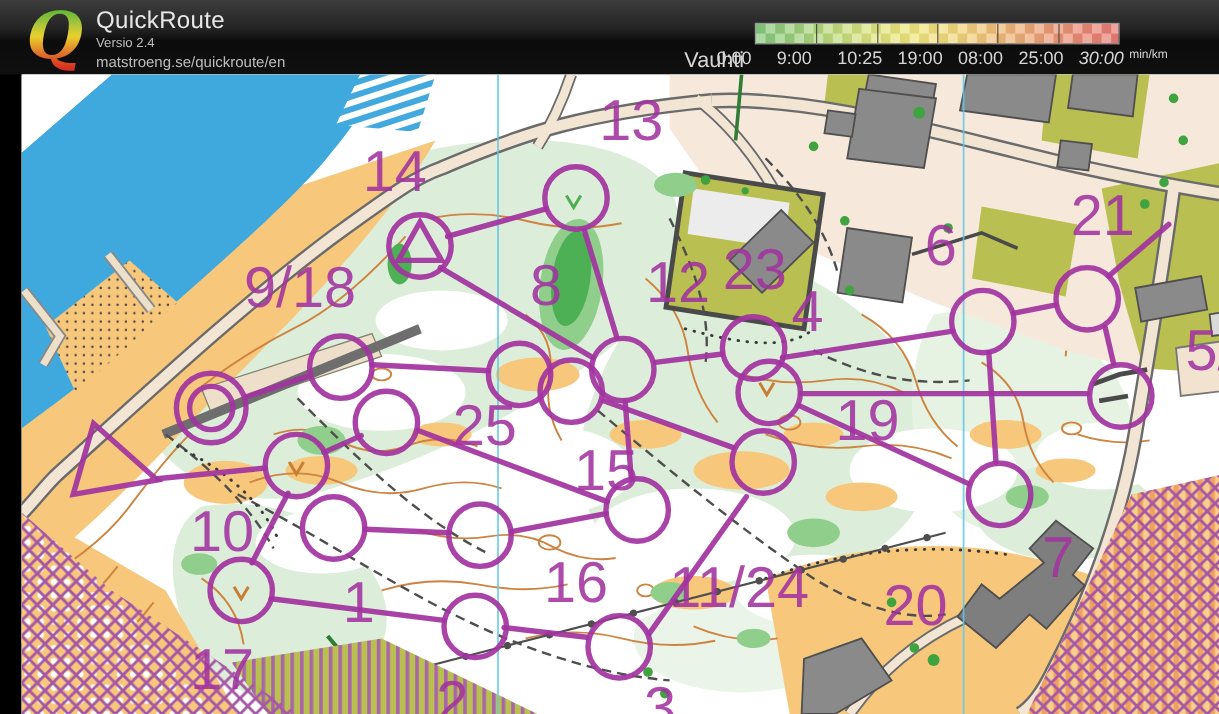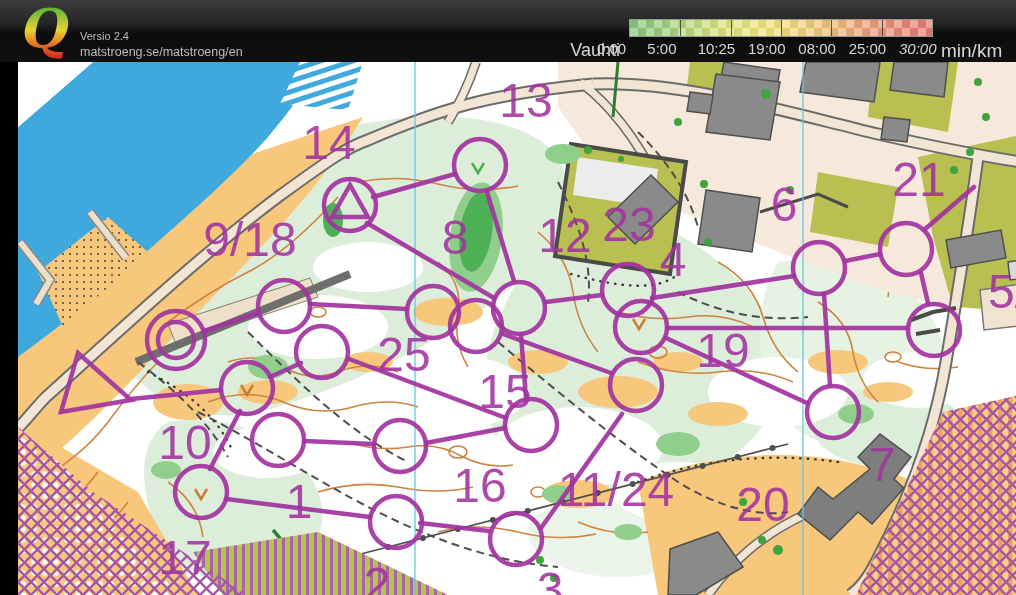--- a/index.html
+++ b/index.html
@@ -17,57 +17,58 @@
   #app-url{position:absolute;left:80px;top:45px;font-size:12.5px;color:#bdbdbd;}
   
   #legend-bar{position:absolute;left:629px;top:19px;width:302px;height:16px;border:1px solid #9a9a9a;}
   #legend-grad{position:absolute;inset:0;}
   #legend-checker{position:absolute;inset:0;
     background:repeating-conic-gradient(rgba(255,255,255,.30) 0% 25%, rgba(0,0,0,.05) 0% 50%);
     background-size:16px 16px;}
   .legend-tick{position:absolute;top:0;bottom:0;width:1px;background:rgba(50,50,50,.8);}
   .legend-num{position:absolute;top:40px;width:64px;text-align:left;font-size:15px;color:#d6d6d6;}
   #legend-label{position:absolute;left:540px;top:40px;width:80px;text-align:right;font-size:18px;color:#d6d6d6;}
-  #legend-unit{position:absolute;left:941px;top:40px;width:70px;font-size:19px;color:#d6d6d6;}
+  #legend-unit{position:absolute;left:941px;top:40px;width:70px;font-size:10px;color:#d6d6d6;}
   
   #map-wrap{position:absolute;left:0;top:62px;width:1016px;height:533px;background:#fff;margin-left:18px;}
   #map-svg{display:block;}
   .route{stroke:var(--course,#a233a0);stroke-width:4.5;stroke-linecap:round;opacity:.92;}
   .ctrl{fill:none;stroke:var(--course,#a233a0);stroke-width:4.5;opacity:.92;}
   .ctrl-label{fill:var(--course,#a233a0);opacity:.88;font-family:"Liberation Sans",sans-serif;
     font-size:48px;}
   .contour{fill:none;stroke:#ce8440;stroke-width:1.6;}
   .trail{fill:none;stroke:#4e4e4e;stroke-width:2;stroke-dasharray:8 5;}
   .dots-edge{fill:none;stroke:#3a3a3a;stroke-width:2.4;stroke-dasharray:.5 7;stroke-linecap:round;}
 </style>
 </head>
 <body>
 
 <div id="app">
 
   <div id="header">
     <div id="logo-q">Q</div>
+    <div id="app-title">QuickRoute</div>
     <div id="app-version">Versio 2.4</div>
-    <div id="app-url">matstroeng.se/matstroeng/en</div>
+    <div id="app-url">matstroeng.se/quickroute/en</div>
 
     <div id="legend-bar">
       <div id="legend-grad" style="background: linear-gradient(90deg, rgb(133, 199, 126), rgb(158, 208, 124), rgb(194, 219, 124), rgb(224, 228, 125), rgb(239, 229, 124), rgb(240, 213, 123), rgb(239, 189, 121), rgb(236, 162, 118), rgb(233, 138, 117), rgb(232, 123, 115));"></div>
       <div id="legend-checker"></div>
       <div id="legend-ticklines">
           <div class="legend-tick" style="left: 50.3333px;"></div>
           <div class="legend-tick" style="left: 100.667px;"></div>
           <div class="legend-tick" style="left: 151px;"></div>
           <div class="legend-tick" style="left: 201.333px;"></div>
           <div class="legend-tick" style="left: 251.667px;"></div>
         </div>
     </div>
     <div id="legend-label">Vauhti</div>
     <div id="legend-nums">
         <div class="legend-num" style="left: 597px;">0:00</div>
-        <div class="legend-num" style="left: 647.333px;">5:00</div>
+        <div class="legend-num" style="left: 647.333px;">9:00</div>
         <div class="legend-num" style="left: 697.667px;">10:25</div>
         <div class="legend-num" style="left: 748px;">19:00</div>
         <div class="legend-num" style="left: 798.333px;">08:00</div>
         <div class="legend-num" style="left: 848.667px;">25:00</div>
         <div class="legend-num" style="left: 899px; font-style: italic;">30:00</div>
       </div>
     <div id="legend-unit">min/km</div>
   </div>
 
   <div id="map-wrap">

